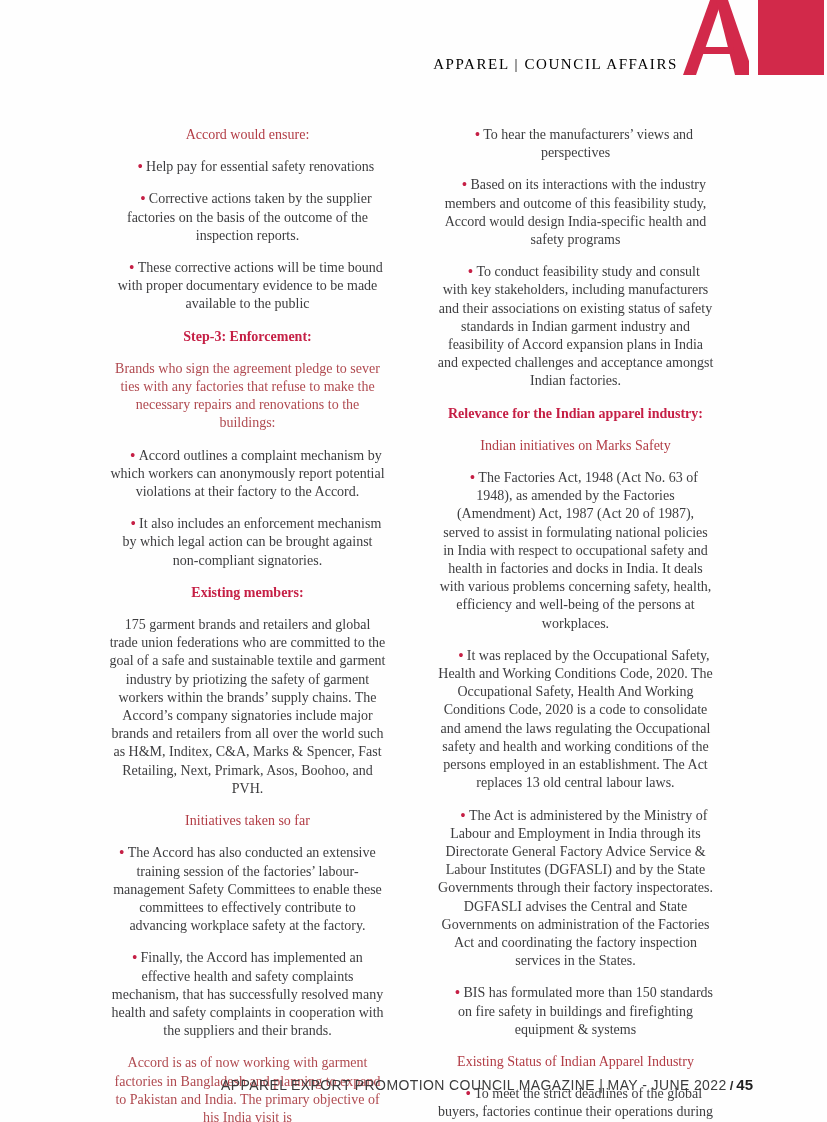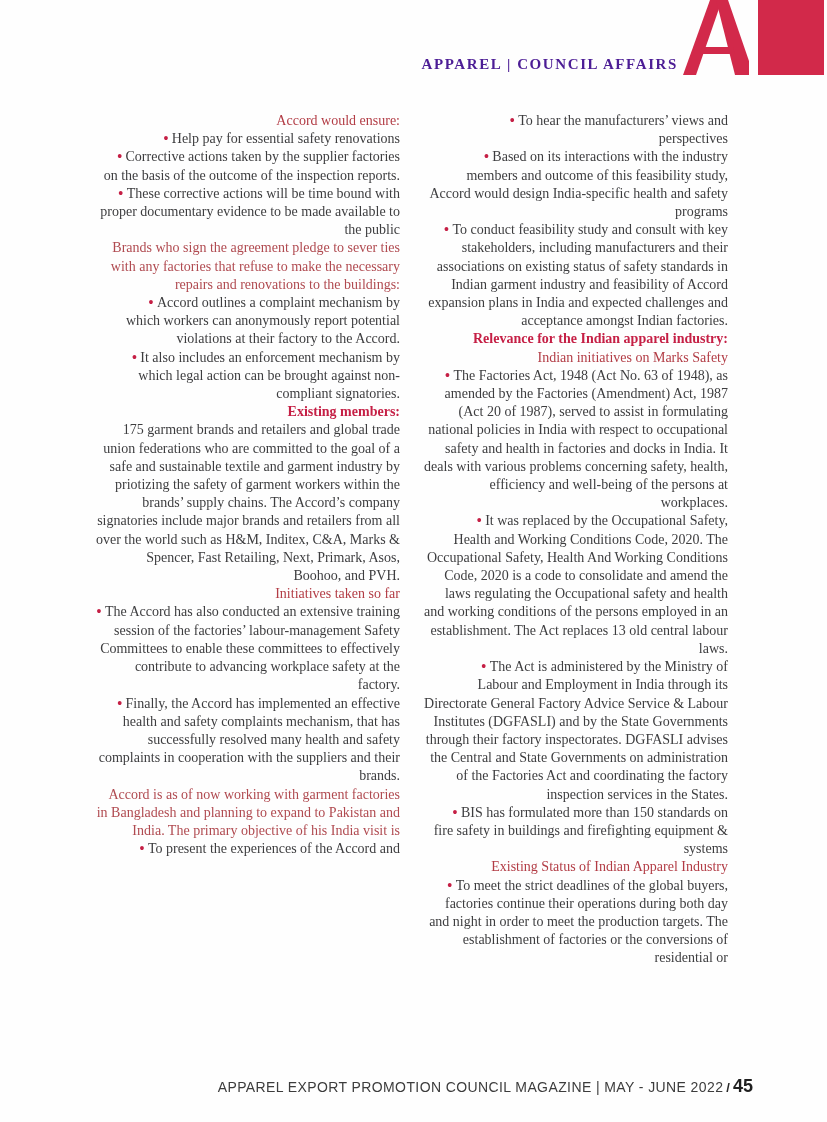--- a/index.html
+++ b/index.html
@@ -7,42 +7,42 @@
     position:relative;
     width:827px;height:1122px;
     background:#fefefe;
     overflow:hidden;
     font-family:"Liberation Serif","DejaVu Serif",serif;
   }
   
   .masthead-label{
     position:absolute;top:56px;right:149px;
     font-size:15px;letter-spacing:1.6px;
-    color:#4c1d95;white-space:nowrap;font-weight:bold;
+    color:#000000;white-space:nowrap;
   }
   .logo{
     position:absolute;top:0;right:3px;
     width:141px;height:75px;
     display:flex;align-items:flex-start;
   }
   .logo svg{display:block;}
   .logo-block{
     margin-left:9px;width:67px;height:75px;
   }
   
   .columns{
     position:absolute;left:95px;top:112px;width:633px;
     display:flex;gap:23px;
   }
   .column{width:305px;}
   .column p{
-    margin:0;padding:0;
+    margin:14px;padding:0;
     font-size:14px;line-height:18.2px;
     color:#3d3d3f;
-    text-align:right;
+    text-align:center;
   }
   .b-heading{color:#b23c45 !important;}
   .b-heading-bold{color:#c51f45 !important;font-weight:bold;}
   .b-red-para{color:#b04a50 !important;}
   .b-bullet{text-indent:17px;}
   .b-bullet-flush{text-indent:0;}
   .bullet{color:#c51f45;font-weight:bold;}
   
   .footer{
     position:absolute;top:1076px;right:74px;
@@ -50,21 +50,21 @@
     font-family:"Liberation Sans","DejaVu Sans",sans-serif;
     color:#3c3c3c;
   }
   .footer .mag{
     font-size:14px;font-weight:normal;letter-spacing:0.4px;
   }
   .footer .sep{
     font-size:13px;font-weight:bold;color:#2a2a2a;
   }
   .footer .pageno{
-    font-size:18px;font-weight:bold;color:#1f1f1f;
+    font-size:15px;font-weight:bold;color:#1f1f1f;
   }
 </style>
 </head>
 <body>
 
 <div class="page">
 
   <div class="masthead-label">APPAREL | COUNCIL AFFAIRS</div>
 
   <div class="logo">
@@ -79,20 +79,21 @@
     </span>
     <div class="logo-block" style="background:#d2294a"></div>
   </div>
 
   <div class="columns">
     <div class="column" id="col-left">
         <p class="b-heading">Accord would ensure:</p>
         <p class="b-bullet"><span class="bullet">• </span>Help pay for essential safety renovations</p>
         <p class="b-bullet"><span class="bullet">• </span>Corrective actions taken by the supplier factories on the basis of the outcome of the inspection reports.</p>
         <p class="b-bullet"><span class="bullet">• </span>These corrective actions will be time bound with proper documentary evidence to be made available to the public</p>
+        <p class="b-heading-bold">Step-3: Enforcement:</p>
         <p class="b-red-para">Brands who sign the agreement pledge to sever ties with any factories that refuse to make the necessary repairs and renovations to the buildings:</p>
         <p class="b-bullet"><span class="bullet">• </span>Accord outlines a complaint mechanism by which workers can anonymously report potential violations at their factory to the Accord.</p>
         <p class="b-bullet"><span class="bullet">• </span>It also includes an enforcement mechanism by which legal action can be brought against non-compliant signatories.</p>
         <p class="b-heading-bold">Existing members:</p>
         <p class="b-para">175 garment brands and retailers and global trade union federations who are committed to the goal of a safe and sustainable textile and garment industry by priotizing the safety of garment workers within the brands’ supply chains. The Accord’s company signatories include major brands and retailers from all over the world such as H&amp;M, Inditex, C&amp;A, Marks &amp; Spencer, Fast Retailing, Next, Primark, Asos, Boohoo, and PVH.</p>
         <p class="b-heading">Initiatives taken so far</p>
         <p class="b-bullet-flush"><span class="bullet">• </span>The Accord has also conducted an extensive training session of the factories’ labour-management Safety Committees to enable these committees to effectively contribute to advancing workplace safety at the factory.</p>
         <p class="b-bullet-flush"><span class="bullet">• </span>Finally, the Accord has implemented an effective health and safety complaints mechanism, that has successfully resolved many health and safety complaints in cooperation with the suppliers and their brands.</p>
         <p class="b-red-para">Accord is as of now working with garment factories in Bangladesh and planning to expand to Pakistan and India. The primary objective of his India visit is</p>
         <p class="b-bullet"><span class="bullet">• </span>To present the experiences of the Accord and</p>

